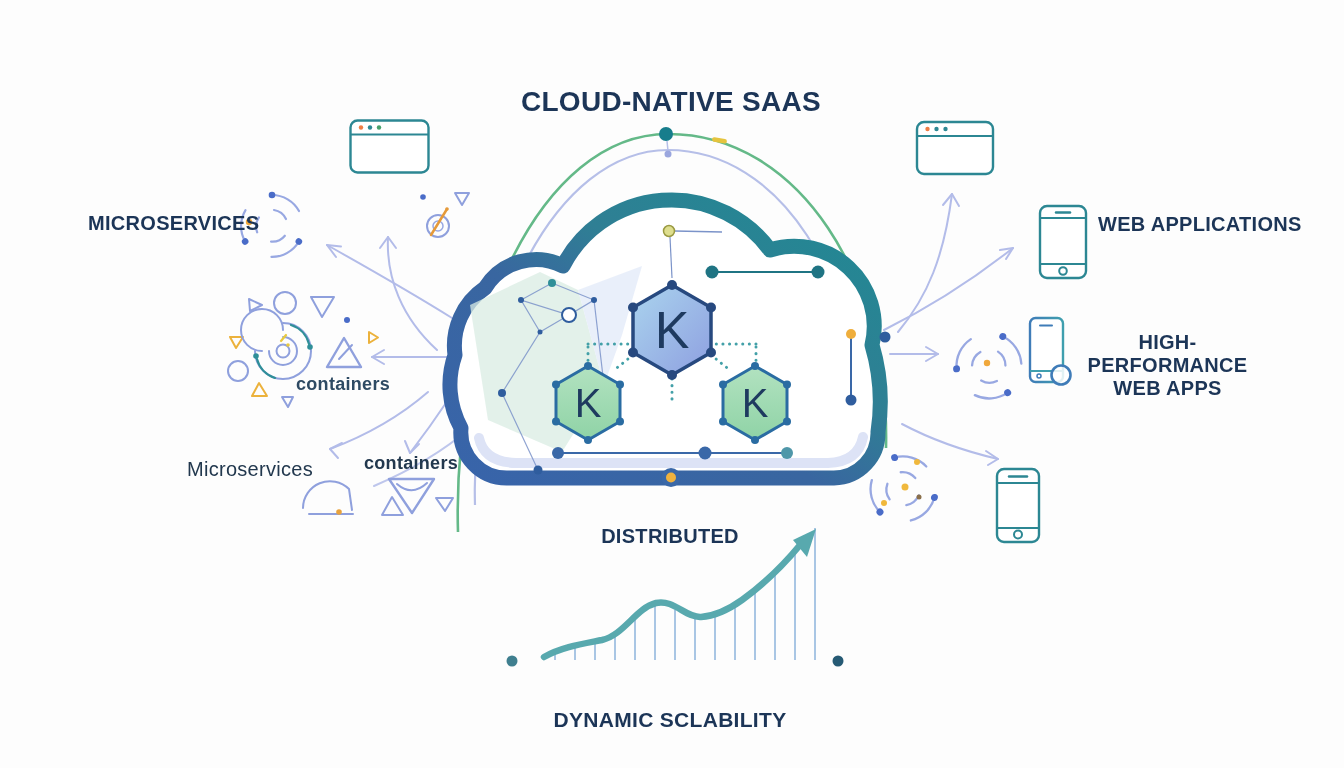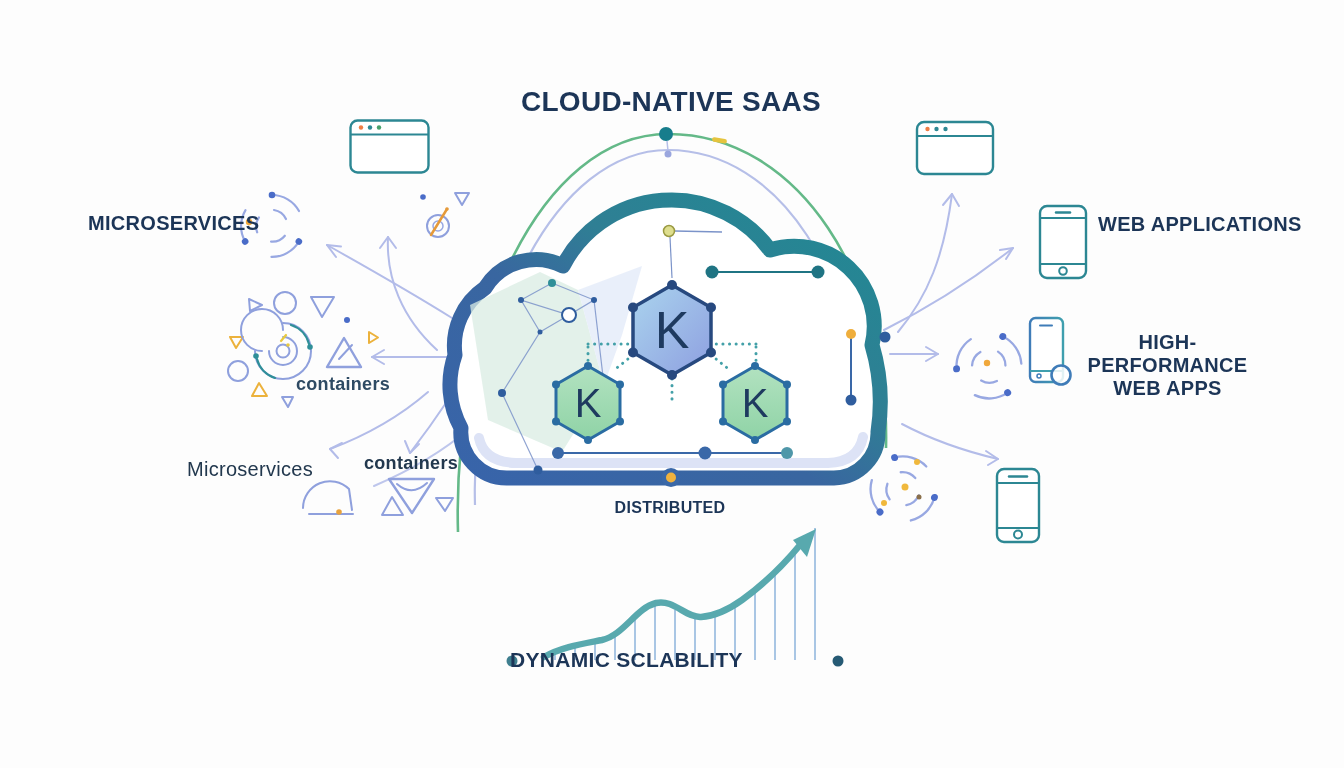--- a/index.html
+++ b/index.html
@@ -321,19 +321,19 @@
 
 <div class="lbl soft" style="left:364px;top:453px;font-size:18px;color:#22384e;">containers</div>
 
 <div class="lbl center" style="left:1060px;top:331px;width:215px;font-size:20px;line-height:23px;">
   <div>HIGH-PERFORMANCE</div>
   <div>WEB APPS</div>
 </div>
 
 <div class="lbl" style="left:1098px;top:213px;font-size:20px;">WEB APPLICATIONS</div>
 
-<div class="lbl center" style="left:540px;top:496px;width:260px;font-size:16px;line-height:23px;">
+<div class="lbl center" style="left:540px;top:525px;width:260px;font-size:20px;line-height:23px;">
   <div>DISTRIBUTED</div>
 </div>
 
-<div class="lbl" style="left:510px;top:648px;width:320px;text-align:left;font-size:21px;">DYNAMIC SCLABILITY</div>
+<div class="lbl" style="left:510px;top:708px;width:320px;text-align:center;font-size:21px;">DYNAMIC SCLABILITY</div>
 
 </div>
 
 </body></html>

